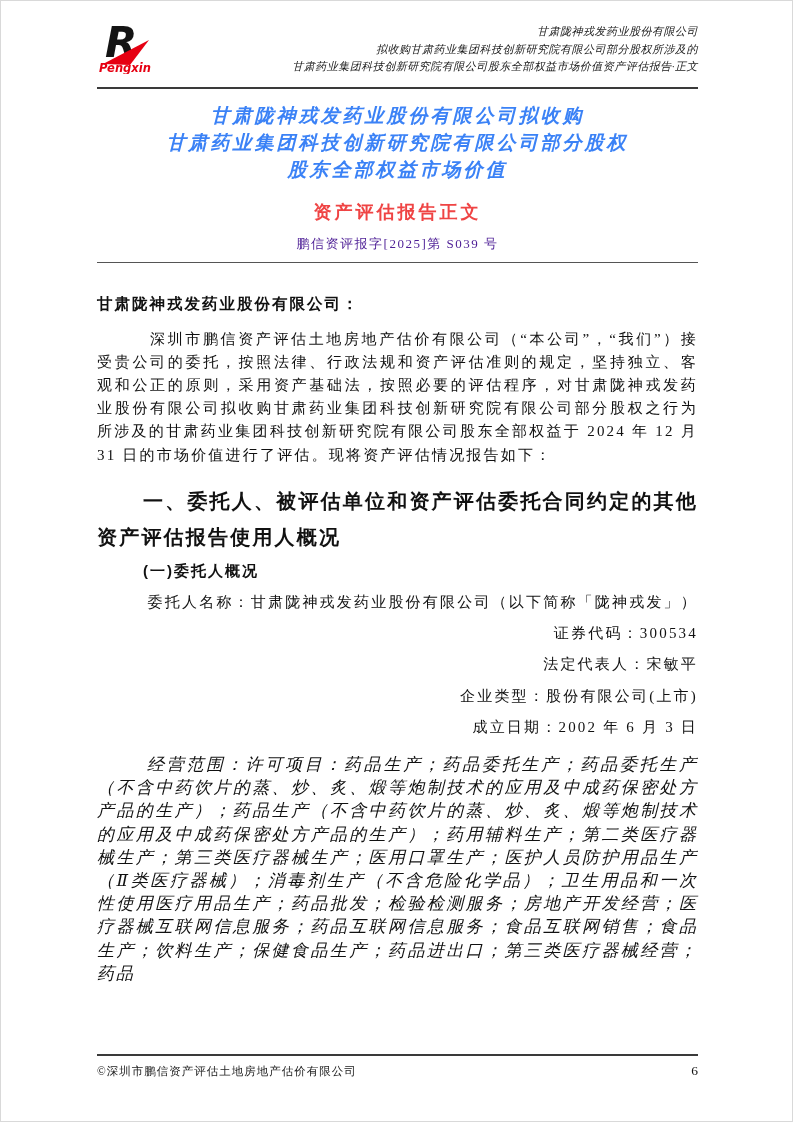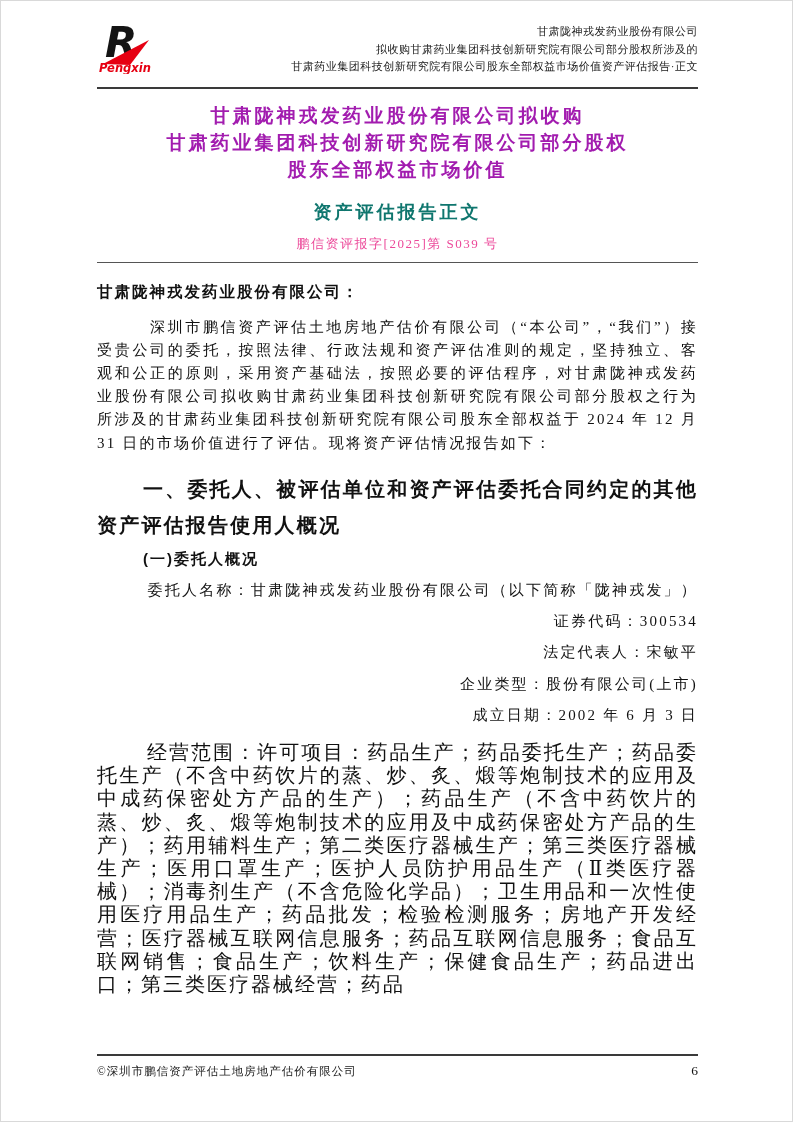--- a/index.html
+++ b/index.html
@@ -13,42 +13,42 @@
     font-family:"Liberation Serif","DejaVu Serif",serif;
     color:#111;
     overflow:hidden;
   }
   
   .hdr{display:flex;justify-content:space-between;align-items:flex-start;}
   .logo{width:66px;height:54px;flex:0 0 auto;}
   .hdr-right{
     text-align:right;
     font-size:11px;line-height:17.5px;letter-spacing:0.5px;
-    color:#1a1a1a;margin-top:3px;
+    color:#1a1a1a;margin-top:3px;font-style:italic;
   }
   .hdr-rule{border-bottom:2.4px solid #3a3a3a;margin-top:11px;}
   
   .title-block{margin-top:13px;text-align:center;
     font-family:"Liberation Sans","DejaVu Sans",sans-serif;}
   .title-line{
     font-size:19px;font-weight:bold;letter-spacing:3px;
-    line-height:27px;color:#a21caf;
+    line-height:27px;color:#3b82f6;font-style:italic;
   }
   .subtitle{
     font-size:18px;font-weight:bold;letter-spacing:3px;
-    margin-top:16px;line-height:26px;color:#0f766e;
+    margin-top:16px;line-height:26px;color:#ef4444;
   }
   .report-no{
     font-family:"Liberation Serif","DejaVu Serif",serif;
-    font-size:13px;letter-spacing:1.5px;margin-top:9px;line-height:20px;color:#ec4899;
+    font-size:13px;letter-spacing:1.5px;margin-top:9px;line-height:20px;color:#4c1d95;
   }
   .thin-rule{border-bottom:1.6px solid #555;margin-top:8px;}
   
   .addressee{
-    margin-top:18px;
+    margin-top:30px;
     font-family:"Liberation Sans","DejaVu Sans",sans-serif;
     font-weight:bold;font-size:15.5px;letter-spacing:2px;line-height:22px;
   }
   .para{
     margin-top:13px;
     font-size:15px;letter-spacing:2.2px;line-height:23.2px;
     text-align:justify;text-indent:53px;
   }
   .sec-heading{
     margin-top:16px;
@@ -62,22 +62,22 @@
     font-weight:bold;font-size:15px;letter-spacing:2px;
     line-height:24px;padding-left:46px;
   }
   .item-list{margin-top:8px;}
   .item{
     font-size:15px;letter-spacing:2.2px;line-height:23px;
     padding-left:46px;margin-bottom:8.3px;white-space:nowrap;text-align:right;
   }
   .scope-para{
     margin-top:14px;
-    font-size:20px;letter-spacing:2px;line-height:23.2px;
-    text-align:justify;text-indent:50px;
+    font-size:17px;letter-spacing:2px;line-height:23.2px;
+    text-align:justify;text-indent:50px;font-style:italic;
   }
   
   .footer-rule{
     position:absolute;left:97px;right:95px;top:1054px;
     border-bottom:2.2px solid #3a3a3a;
   }
   .footer{
     position:absolute;left:97px;right:95px;top:1063px;
     display:flex;justify-content:space-between;align-items:baseline;
   }

